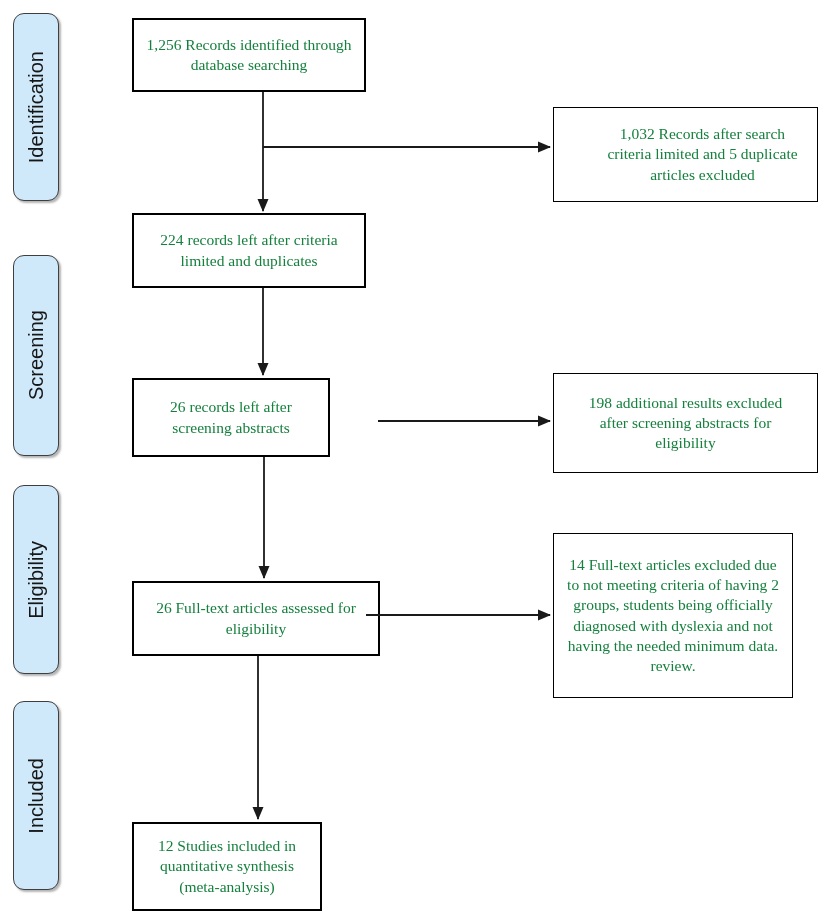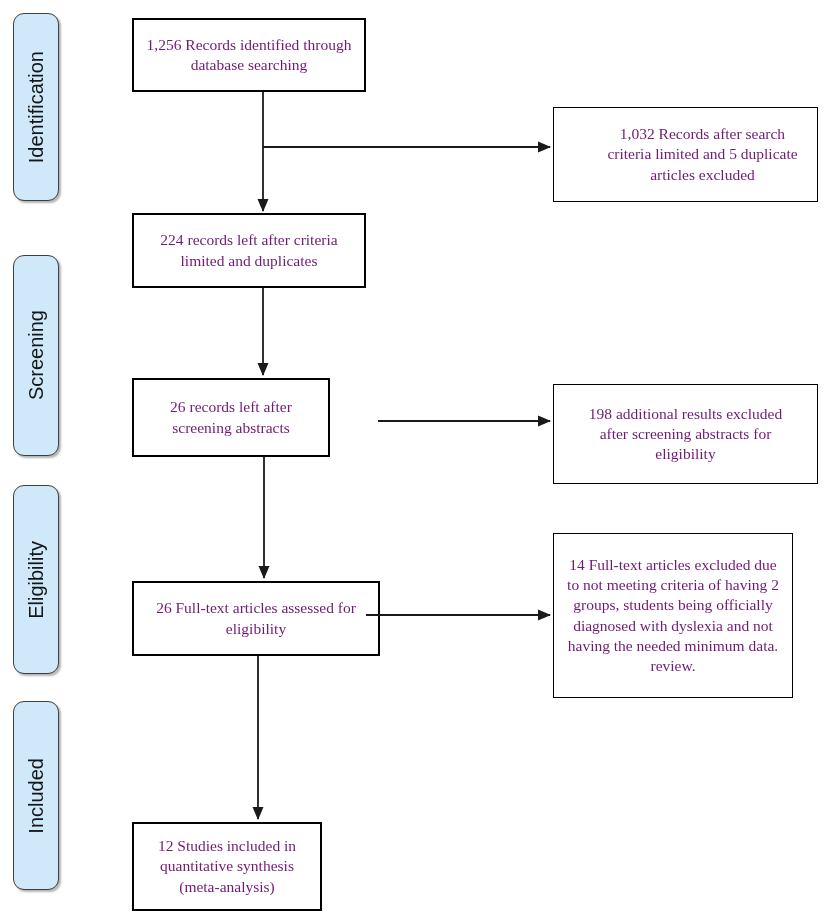--- a/index.html
+++ b/index.html
@@ -48,31 +48,31 @@
   .node {
     position: absolute;
     background: #ffffff;
     border: 2px solid var(--node-border);
     display: flex;
     align-items: center;
     justify-content: center;
     text-align: center;
     font-size: 15.5px;
     line-height: 1.3;
-    color: #701a75;
+    color: #15803d;
     padding: 4px 10px;
   }
   .node.thin { border-width: 1.5px; }
   .node-b1 { left: 132px; top: 18px;  width: 234px; height: 74px; }
   .node-b2 { left: 132px; top: 213px; width: 234px; height: 75px; }
   .node-b3 { left: 132px; top: 378px; width: 198px; height: 79px; }
   .node-b4 { left: 132px; top: 581px; width: 248px; height: 75px; }
   .node-b5 { left: 132px; top: 822px; width: 190px; height: 89px; }
   .node-r1 { left: 553px; top: 107px; width: 265px; height: 95px; padding-left: 44px; }
-  .node-r2 { left: 553px; top: 384px; width: 265px; height: 100px; padding: 20px 28px; }
+  .node-r2 { left: 553px; top: 373px; width: 265px; height: 100px; padding: 20px 28px; }
   .node-r3 { left: 553px; top: 533px; width: 240px; height: 165px; padding: 6px 12px; }
 
   
   .arrows {
     position: absolute;
     left: 0; top: 0;
     width: 825px; height: 923px;
     pointer-events: none;
   }
   .arrows line { stroke: var(--arrow); stroke-width: 1.8; }

